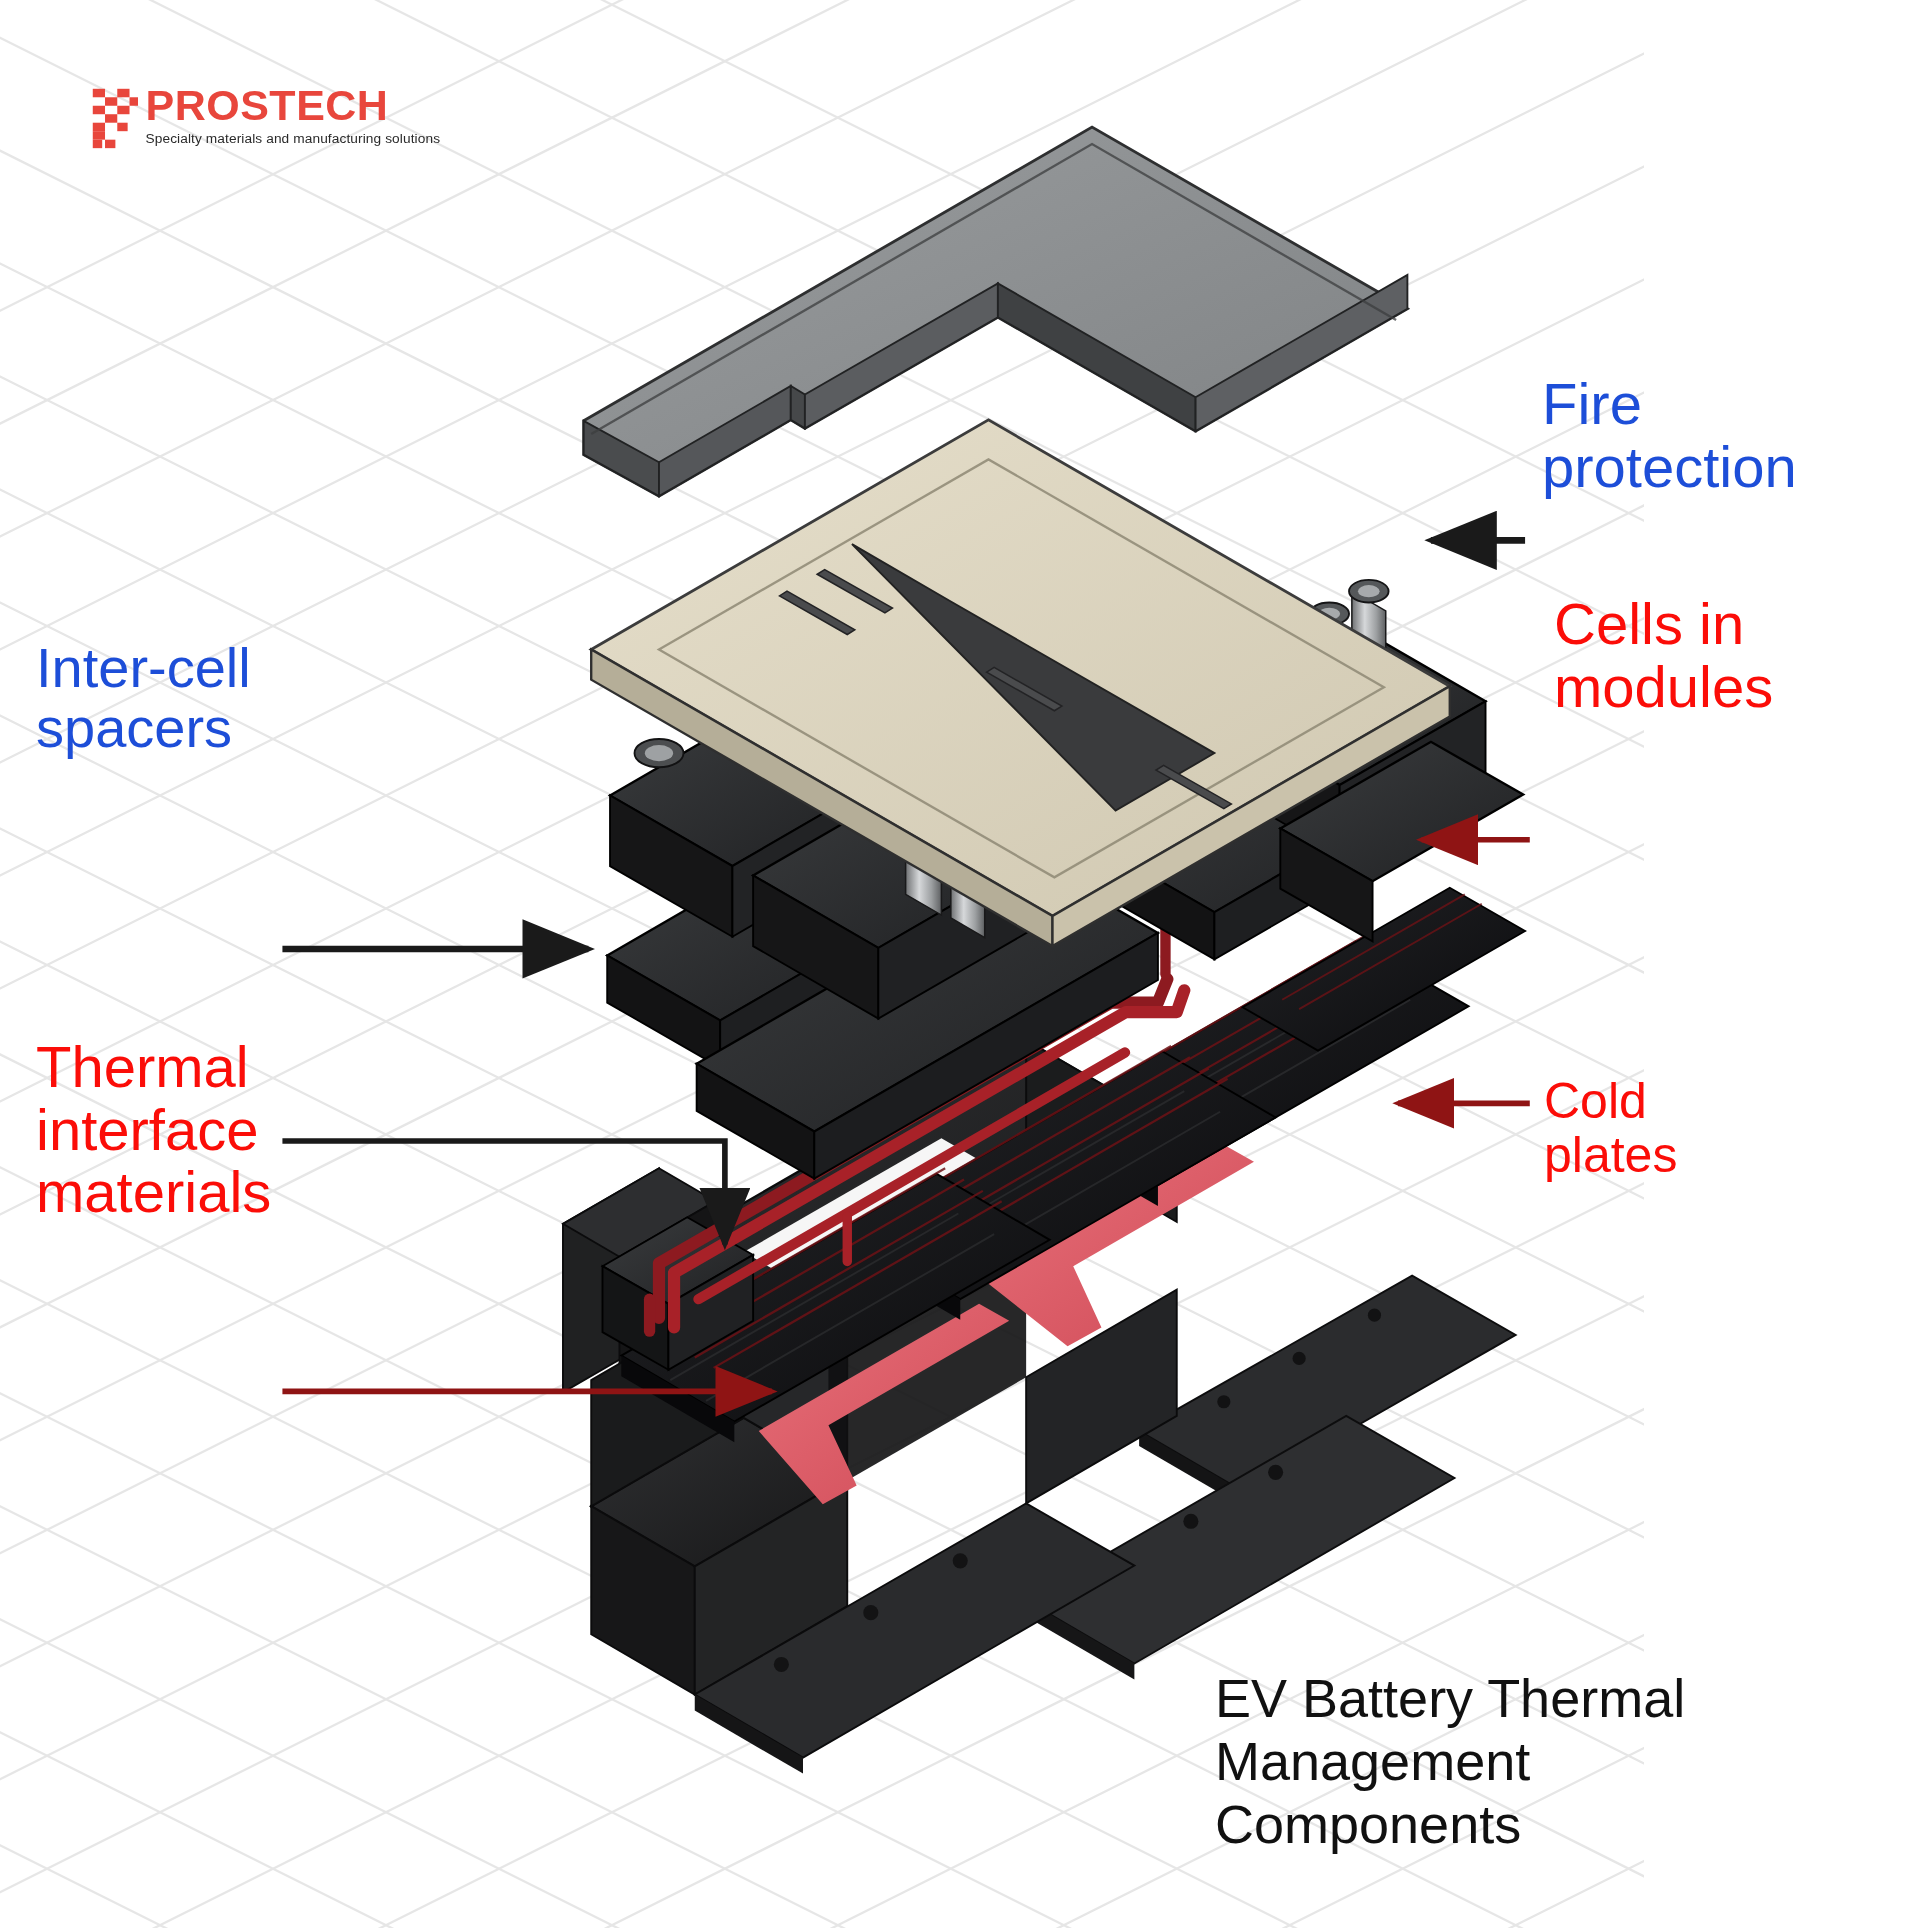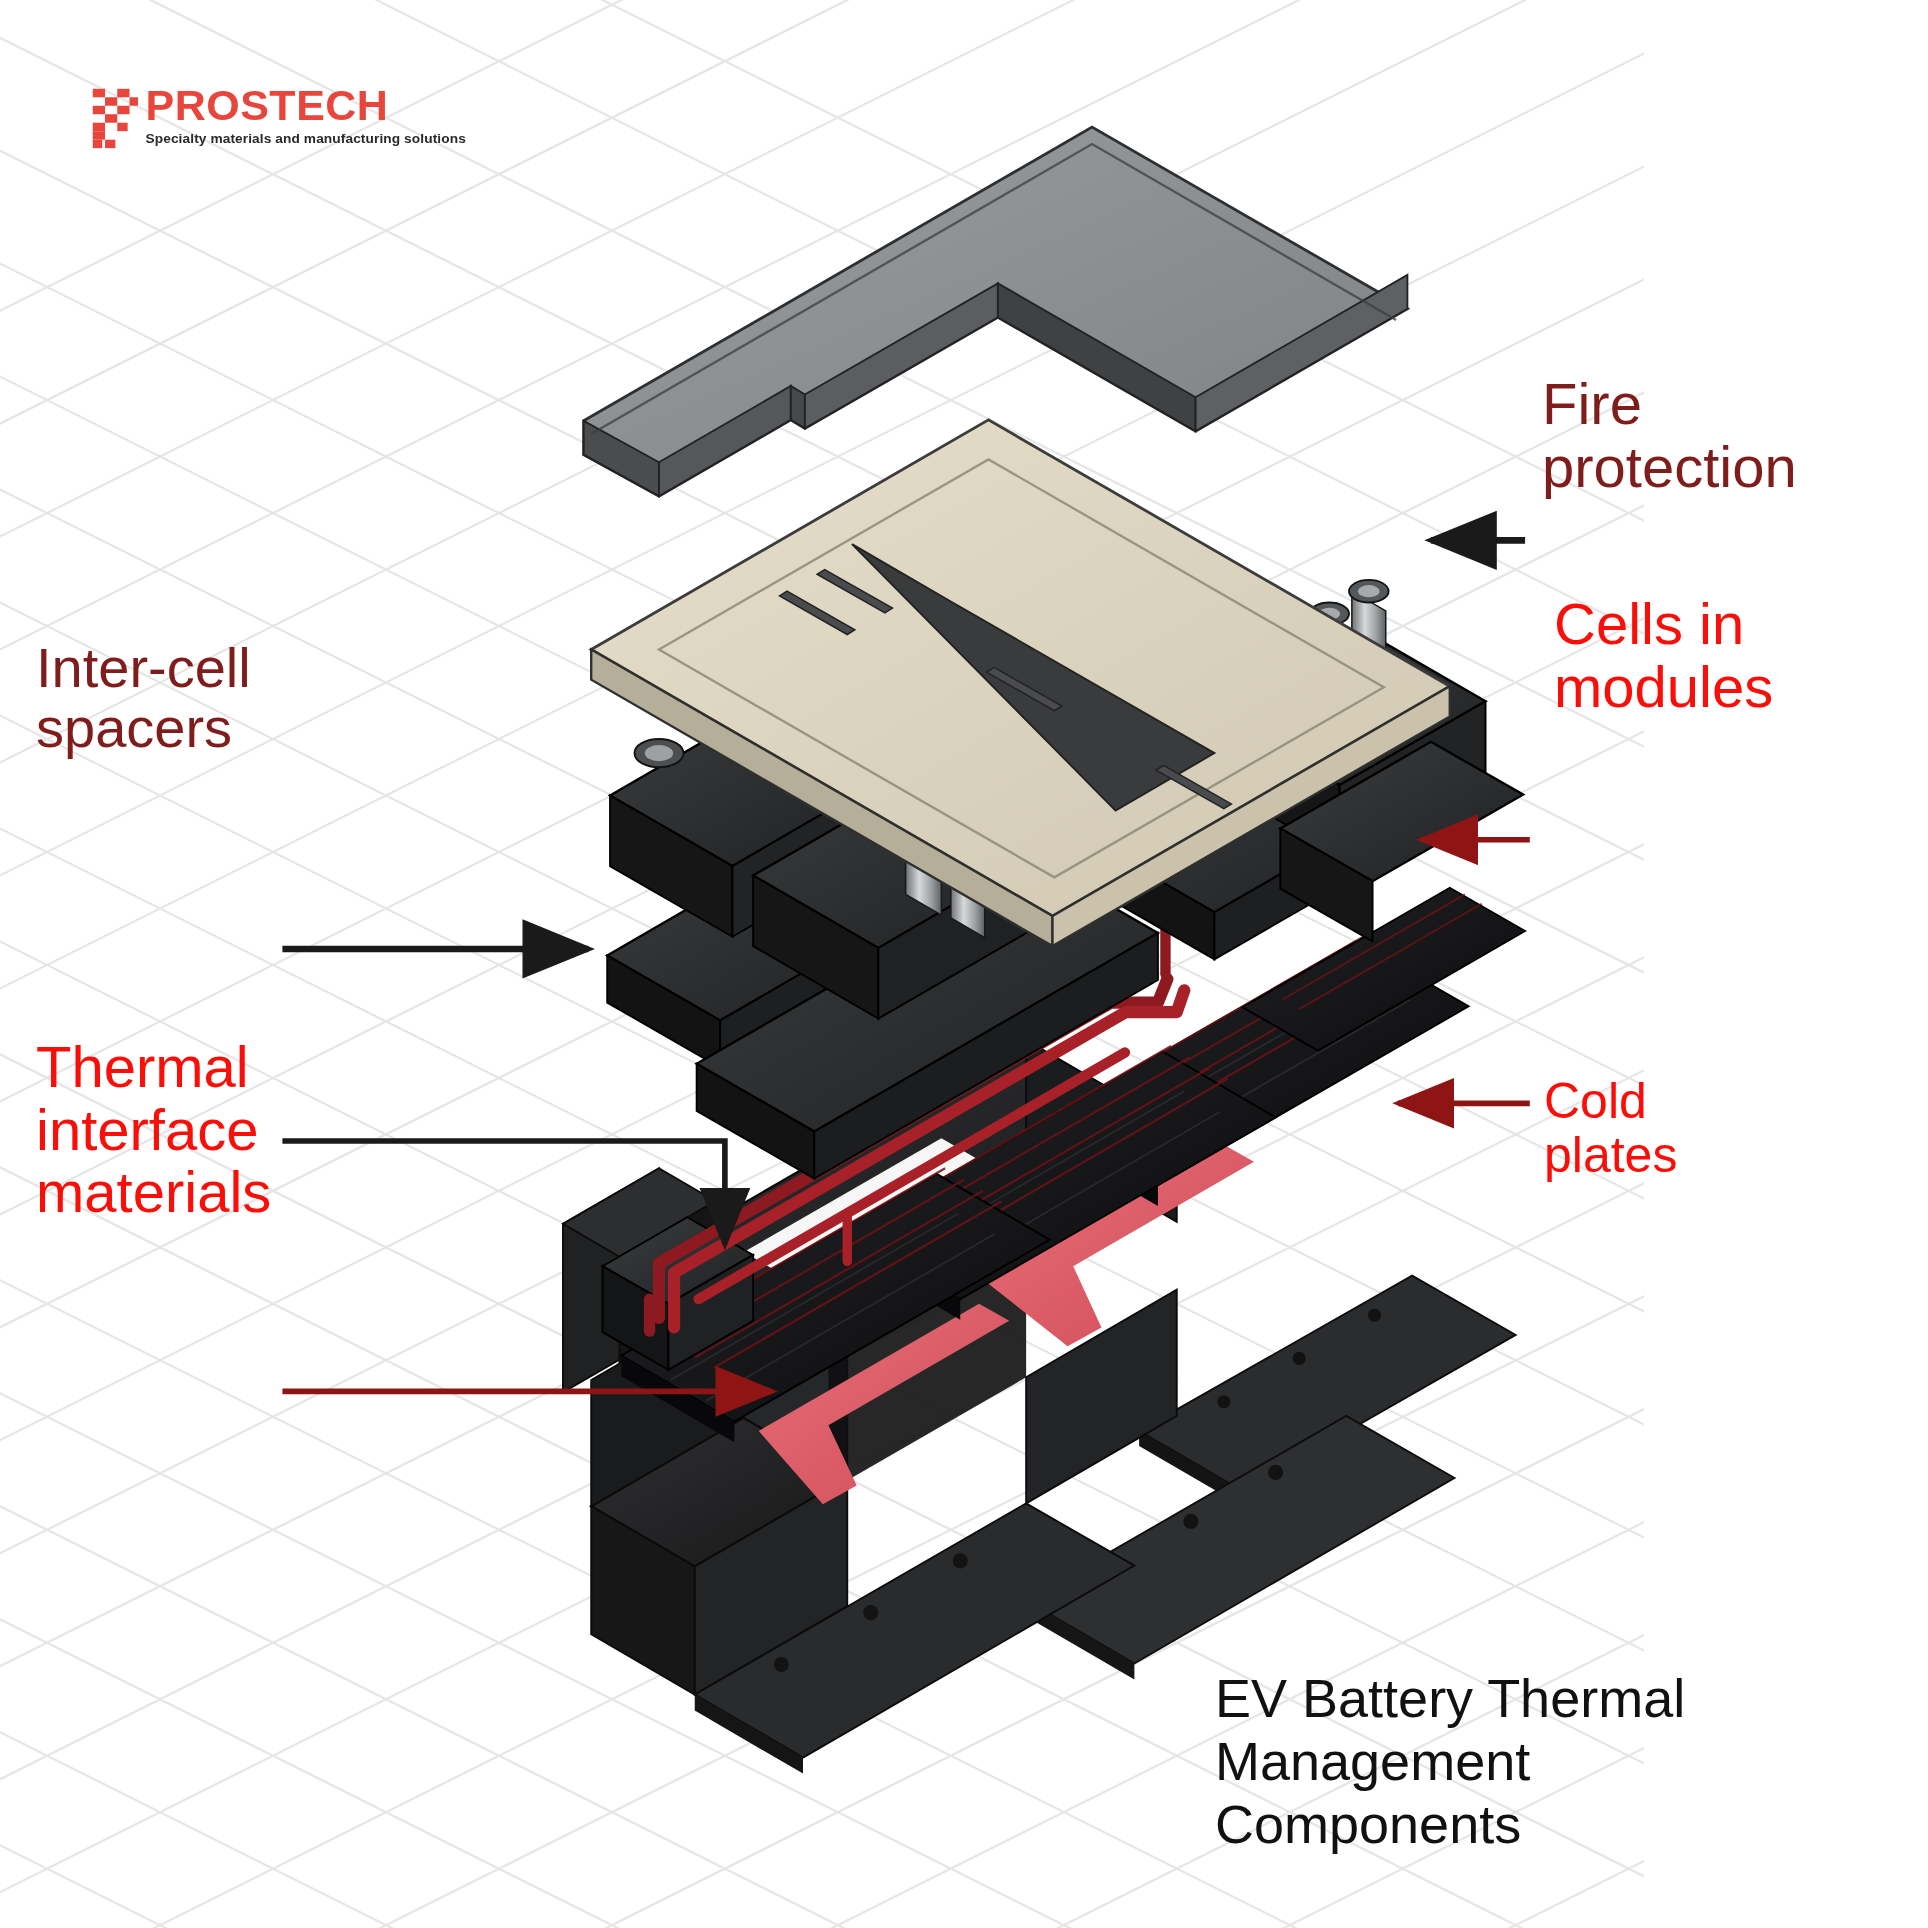--- a/index.html
+++ b/index.html
@@ -14,26 +14,26 @@
 
   
   .bg-grid{position:absolute;inset:0;overflow:hidden;}
 
   
   .logo{position:absolute;left:89px;top:85px;display:flex;align-items:flex-start;}
   .logo-mark{width:49px;height:66px;position:relative;margin-right:7.5px;flex:none;}
   .logo-text-wrap{display:flex;flex-direction:column;}
   .logo-word{font-size:43px;font-weight:700;letter-spacing:0.5px;line-height:.95;
              color:#e8463c;font-family:"Liberation Sans",sans-serif;}
-  .logo-tag{font-size:13.7px;font-weight:700;color:#2a2a2a;margin-top:4.7px;letter-spacing:0.1px;
+  .logo-tag{font-size:13.7px;font-weight:400;color:#2a2a2a;margin-top:4.7px;letter-spacing:0.1px;
             font-family:"Liberation Sans",sans-serif;}
 
   
   .label{position:absolute;font-weight:400;line-height:1.08;white-space:pre-line;}
-  .label.black{color:#7f1d1d;}
+  .label.black{color:#1d4ed8;}
   .label.red{color:#fb0d08;}
   .lbl-fire{left:1542px;top:373px;font-size:58px;}
   .lbl-cells{left:1554px;top:593px;font-size:58px;text-align:left;}
   .lbl-cold{left:1544px;top:1074px;font-size:50px;}
   .lbl-spacers{left:36px;top:638px;font-size:56px;}
   .lbl-hoses{left:36px;top:833px;font-size:58px;}
   .lbl-tim{left:36px;top:1036px;font-size:58px;}
 
   .caption{position:absolute;left:1215px;top:1667px;width:659px;text-align:left;
            font-size:54px;line-height:1.17;color:#111;}

